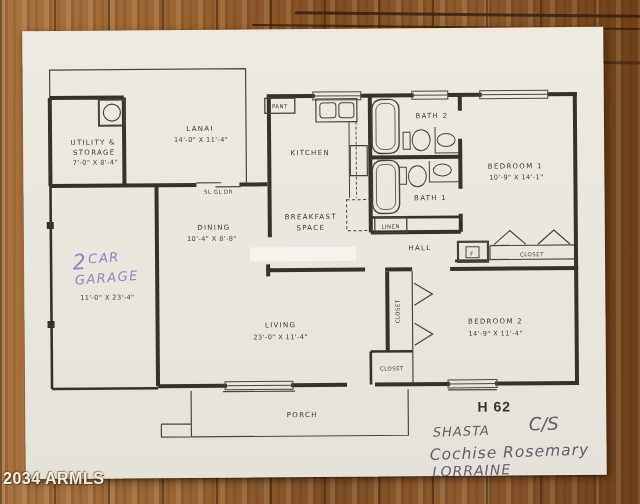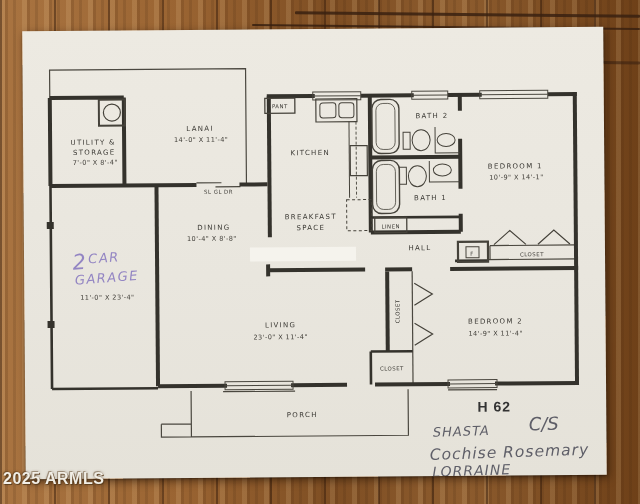--- a/index.html
+++ b/index.html
@@ -163,13 +163,13 @@
     </g>
     <g fill="#5f5f68" transform="rotate(-1.5 500 450)">
       <text class="hand pencil" x="432" y="436" font-size="13" letter-spacing="3">SHASTA</text>
       <text class="hand" x="528" y="433" font-size="18">C/S</text>
       <text class="hand pencil" x="428" y="459" font-size="15.5">Cochise Rosemary</text>
       <text class="hand pencil" x="430" y="476" font-size="14" letter-spacing="2">LORRAINE</text>
     </g>
   </svg>
 </div>
 
-<div id="watermark">2025 ARMLS</div>
+<div id="watermark">2034 ARMLS</div>
 
 </body></html>

